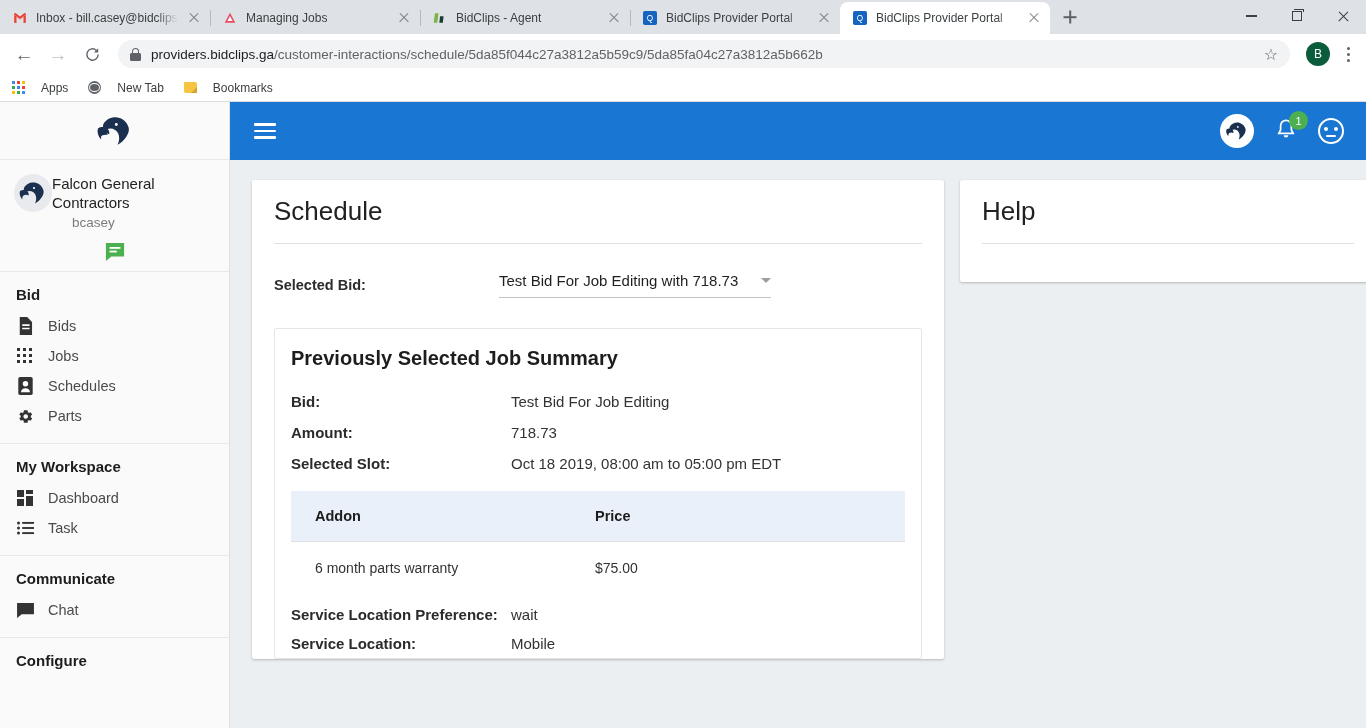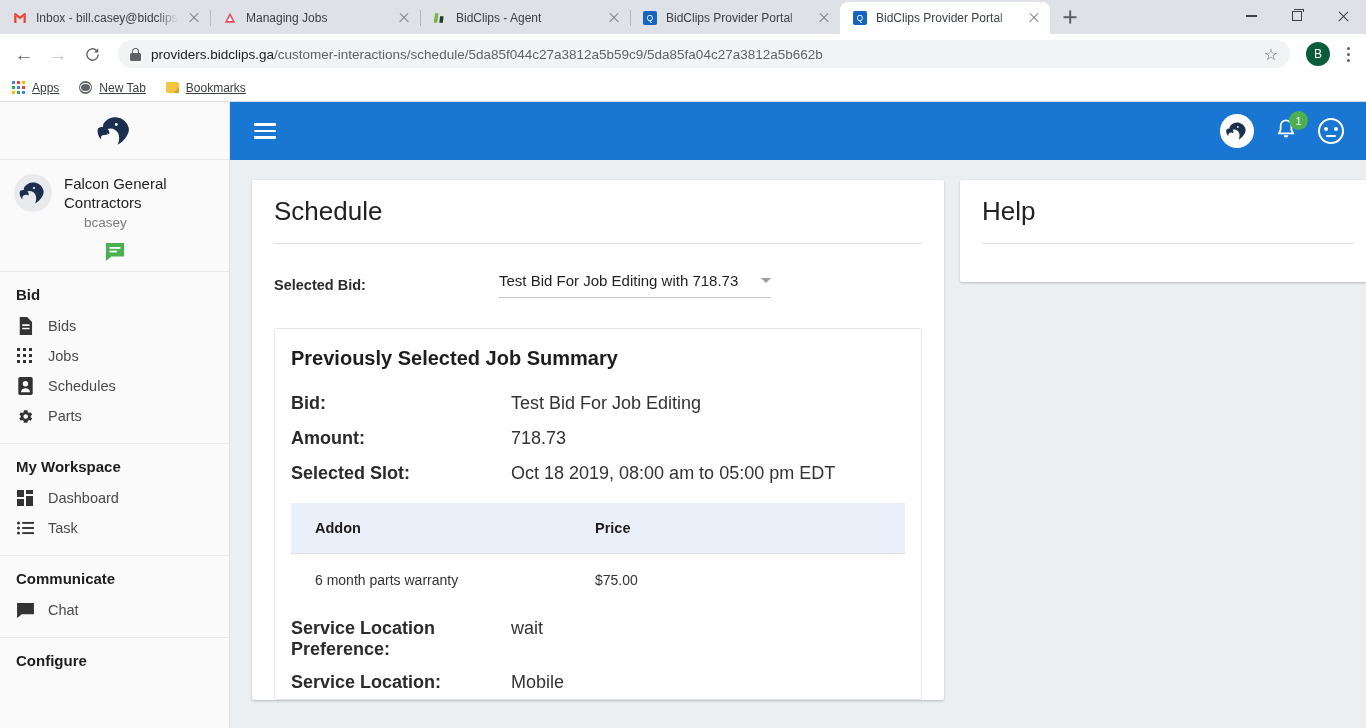--- a/index.html
+++ b/index.html
@@ -93,38 +93,38 @@
     justify-content: center; margin: 0 6px; flex: none; font-weight: 500;
   }
   .kebab { width: 20px; display: flex; flex-direction: column; align-items: center; gap: 3px; }
   .kebab i { width: 3px; height: 3px; border-radius: 50%; background: #5f6368; display: block; }
 
   .bookmarks {
     height: 28px; background: #fff; display: flex; align-items: center;
     padding: 0 12px; gap: 20px; font-size: 12px; color: #3c4043; flex: none;
     border-bottom: 1px solid #dadce0;
   }
-  .bm { display: flex; align-items: center; gap: 7px; text-decoration: underline; }
+  .bm { display: flex; align-items: center; gap: 16px; }
   .apps-grid { display: grid; grid-template-columns: repeat(3,3px); grid-template-rows: repeat(3,3px); gap: 2px; }
   .apps-grid i { width: 3px; height: 3px; display: block; }
   .globe { width: 13px; height: 13px; border-radius: 50%; background: #5f6368; position: relative; }
   .globe::after { content:""; position:absolute; inset:2px 1px; border:1px solid #fff; border-radius:50%; }
   .folder { width: 13px; height: 11px; background: #f5c542; border-radius: 1px 2px 2px 2px; position: relative; }
   .folder::after { content:""; position:absolute; right:0; bottom:0; border:3px solid transparent; border-right-color:#d4a82e; border-bottom-color:#d4a82e;}
 
   
   .app { flex: 1; display: flex; min-height: 0; background: #eceff1; }
 
   .sidebar {
     width: 230px; background: #fafafa; border-right: 1px solid #e0e0e0;
     display: flex; flex-direction: column; flex: none; overflow: hidden;
   }
   .brand { height: 58px; display: flex; align-items: center; justify-content: center; border-bottom: 1px solid #e8e8e8; }
   .profile-block { padding: 14px 14px 10px; border-bottom: 1px solid #e8e8e8; }
-  .profile-row { display: flex; gap: 12px; align-items: flex-start; }
+  .profile-row { display: flex; align-items: flex-start; }
   .avatar-circ {
     width: 38px; height: 38px; border-radius: 50%; background: #e8eaed;
     flex: none; display: flex; align-items: center; justify-content: center; overflow: hidden;
   }
   .company { font-size: 15px; color: #222; line-height: 1.28; font-weight: 400; }
   .username { font-size: 13.5px; color: #7b7b7b; margin-top: 3px; padding-left: 20px; }
   .chat-row { display: flex; justify-content: center; margin-top: 12px; }
   .chat-bubble-ico { width: 22px; height: 19px; position: relative; }
 
   .nav-group { padding: 14px 0 12px; border-bottom: 1px solid #e8e8e8; }
@@ -171,21 +171,21 @@
   .field-label { width: 225px; font-size: 14.5px; font-weight: bold; color: #2b2b2b; }
   .select-ctl {
     min-width: 272px; border-bottom: 1px solid #c4c4c4; padding: 0 0 8px;
     display: flex; align-items: center; gap: 6px;
   }
   .select-val { font-size: 15px; color: #1f1f1f; }
   .caret { width: 0; height: 0; border-left: 5px solid transparent; border-right: 5px solid transparent; border-top: 5px solid #9e9e9e; margin-left: auto; }
 
   .summary-card { margin: 0 22px 22px; border: 1px solid #e6e6e6; border-radius: 2px; }
   .summary-h { font-size: 20px; font-weight: bold; color: #1d1d1d; padding: 18px 16px 16px; }
-  .kv { display: flex; padding: 7px 16px; font-size: 18px; }
+  .kv { display: flex; padding: 7px 16px; font-size: 15px; }
   .kv .k { width: 220px; font-weight: bold; color: #2b2b2b; flex: none; }
   .kv .v { color: #333; }
 
   table.addons { width: calc(100% - 32px); margin: 12px 16px 6px; border-collapse: collapse; }
   table.addons thead th {
     background: #e9f0fa; text-align: left; font-size: 14.5px; font-weight: bold;
     color: #1d1d1d; padding: 17px 0 17px 24px; border-bottom: 1px solid #e0e0e0;
   }
   table.addons tbody td { font-size: 14px; color: #333; padding: 18px 0 18px 24px; }
   table.addons th.c2, table.addons td.c2 { padding-left: 0; width: 310px; }

